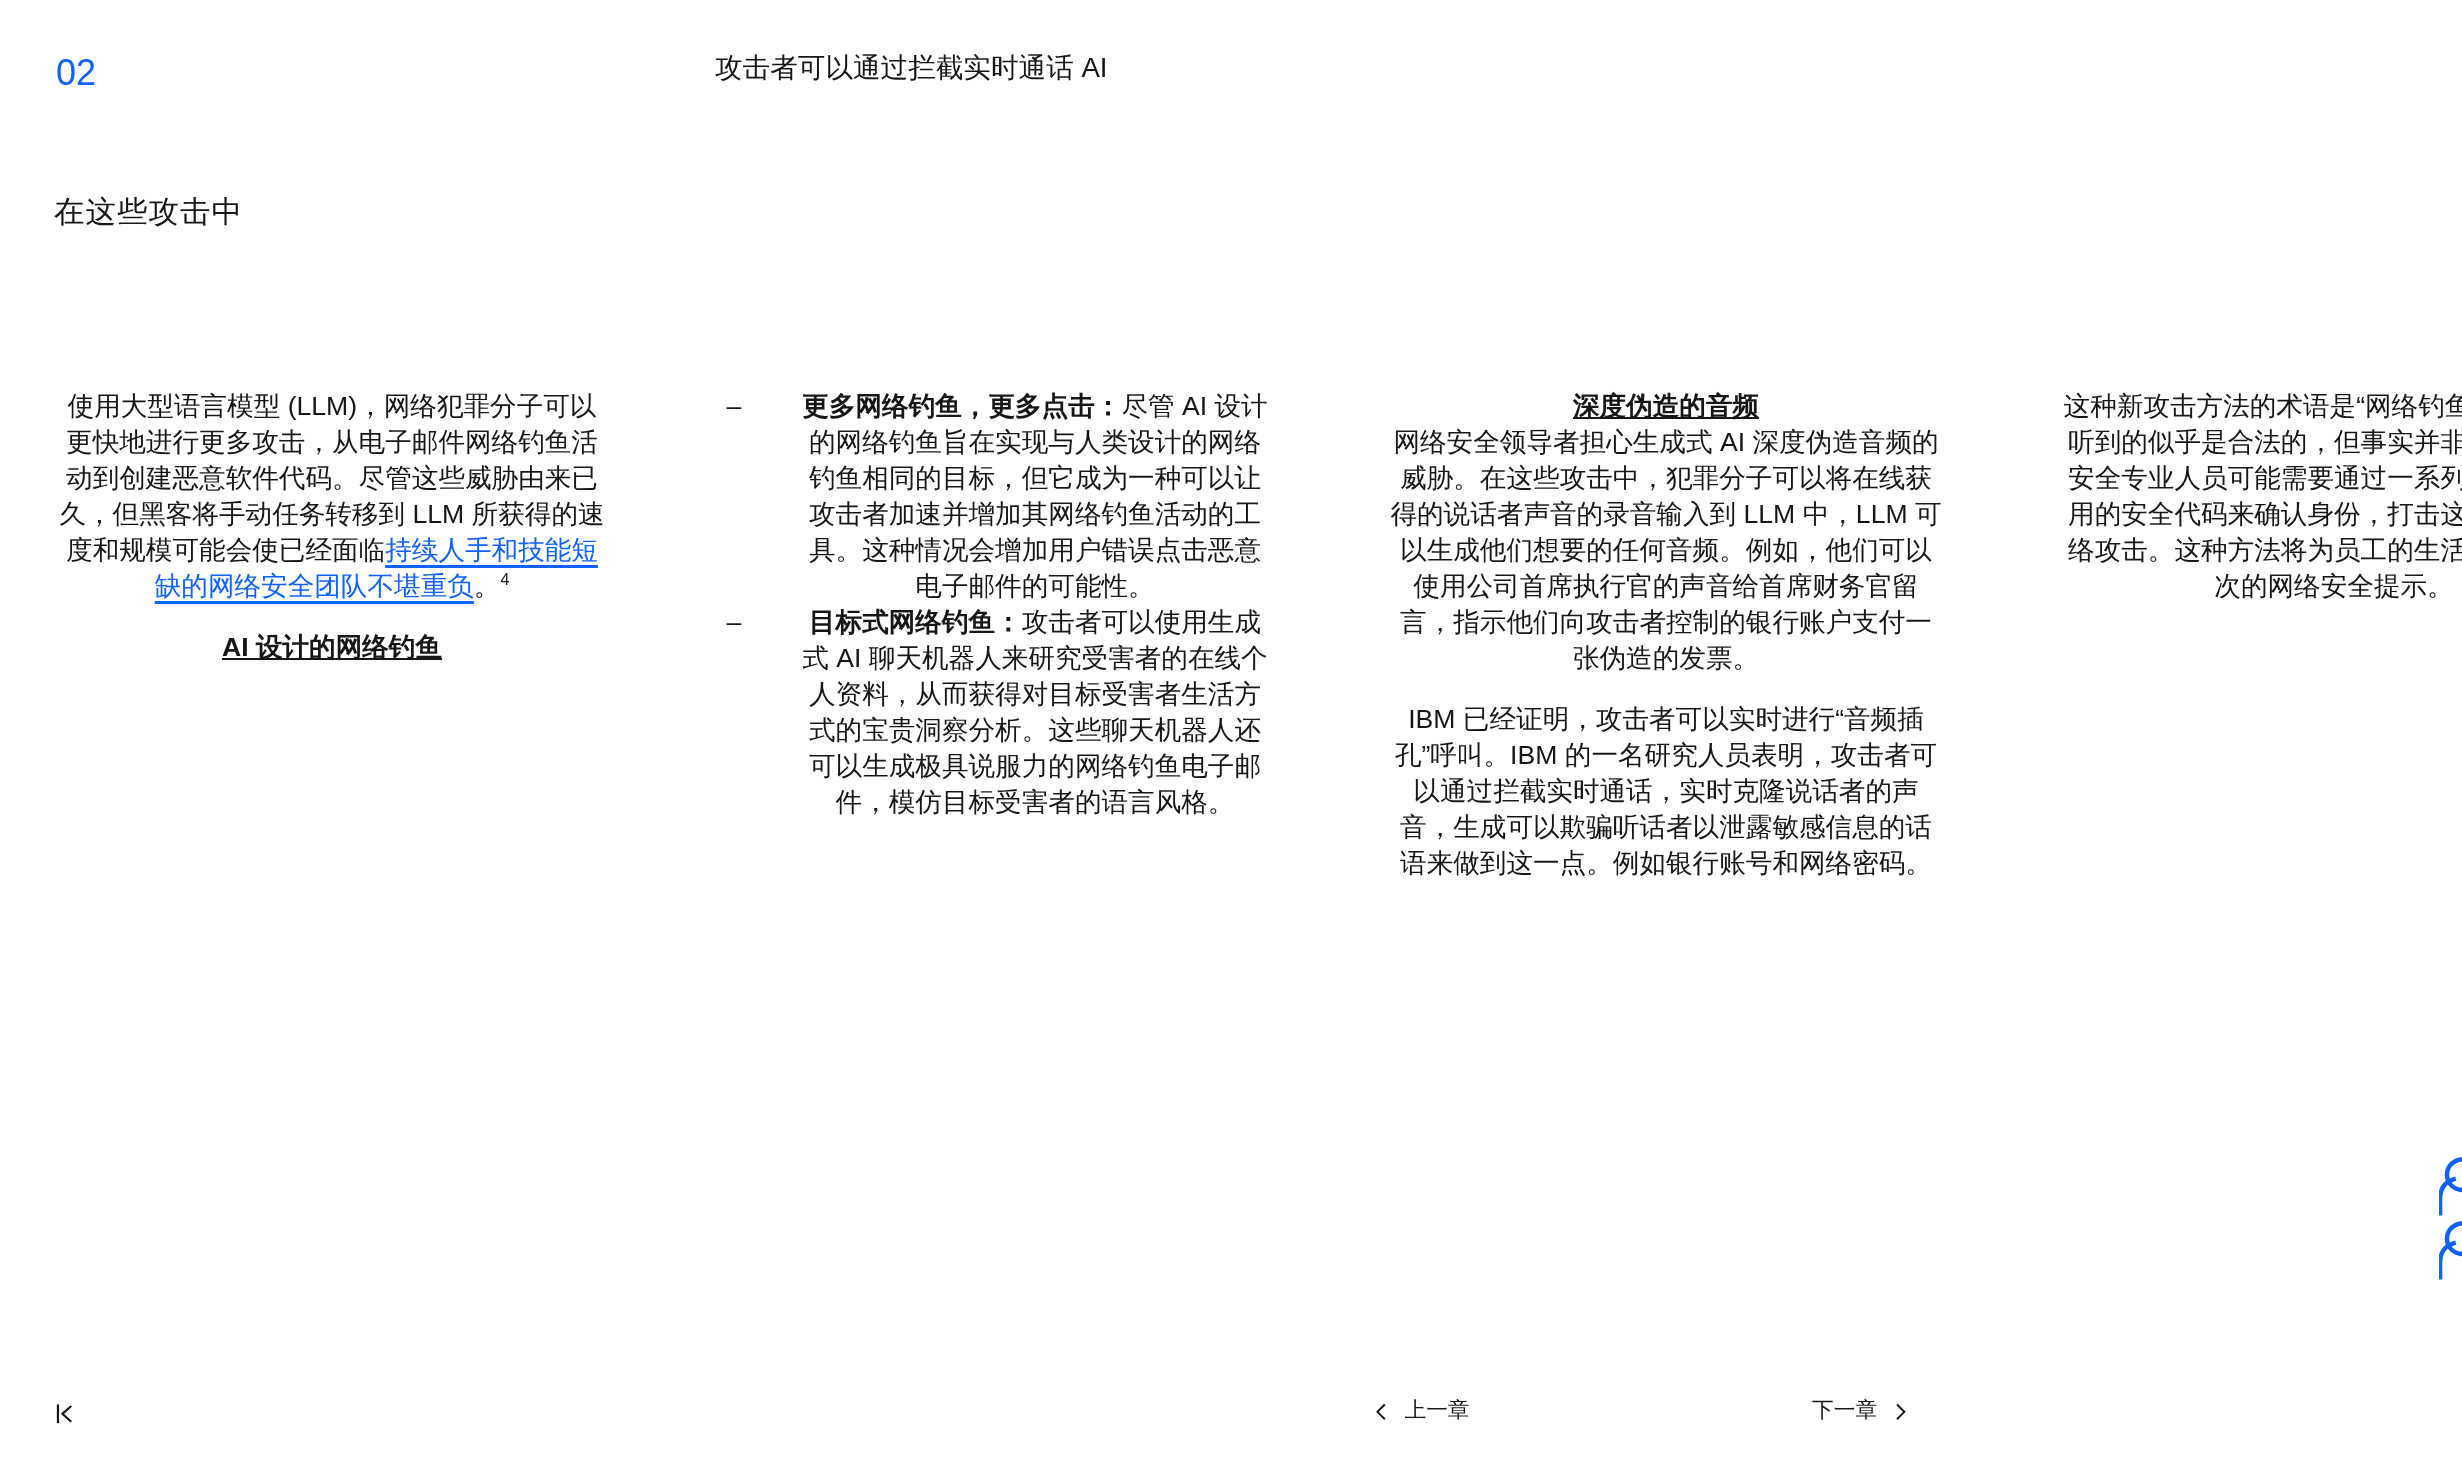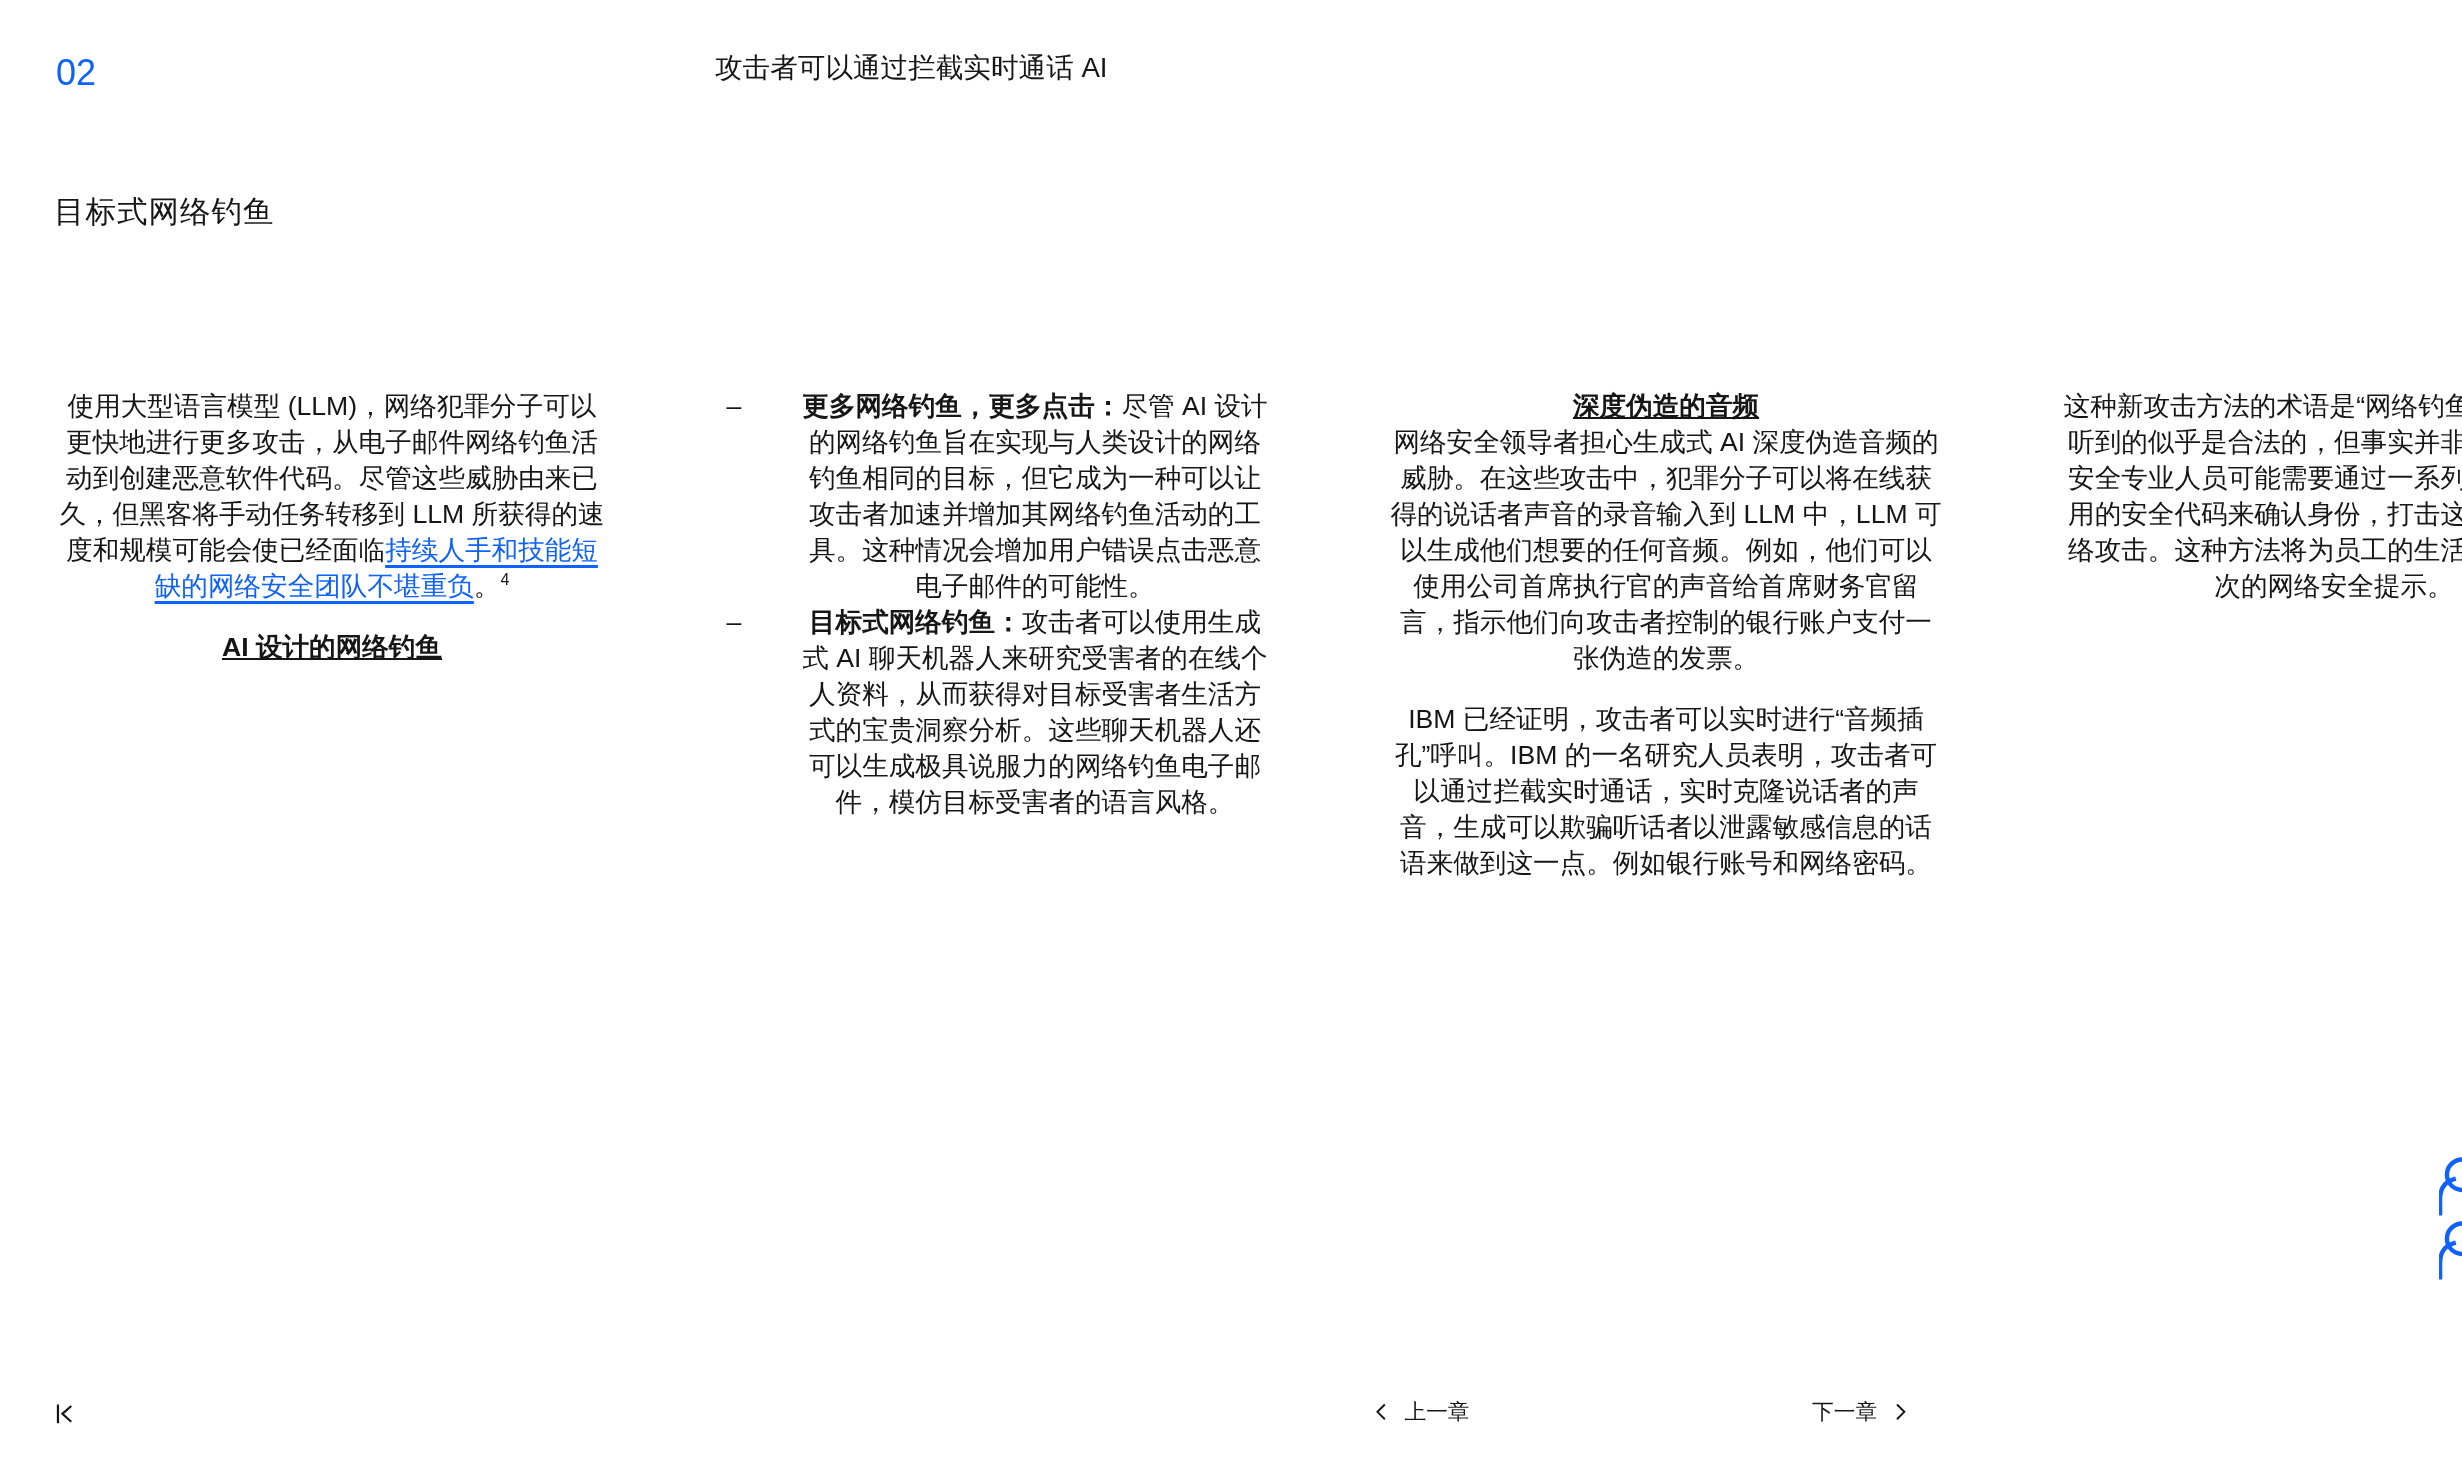--- a/index.html
+++ b/index.html
@@ -35,32 +35,32 @@
   .bullet-marker { flex:0 0 42px; }
   .bullet-body { flex:1 1 auto;margin-left:41px; }
 
   
   .people-icon { position:absolute; left:2439px; top:1156px; color:var(--accent); }
   .people-icon svg { display:block; }
 
   
   .footer-skip { position:absolute; left:56px; top:1404px; cursor:pointer; color:var(--ink); }
   .footer-skip svg { display:block; }
-  .nav-btn { position:absolute; top:1400px; display:flex; align-items:center; gap:17.7px; font-size:21.7px; line-height:23.6px; cursor:pointer; color:var(--ink); }
+  .nav-btn { position:absolute; top:1400px; display:flex; align-items:center; gap:17.7px; font-size:21.7px; line-height:23.6px; cursor:pointer; color:var(--ink);font-family:Liberation Mono, monospace; }
   .nav-prev { left:1375px; }
   .nav-next { left:1812px; }
   .nav-btn svg { display:block; }
 </style>
 </head>
 <body>
 
 <div class="chapter-num">02</div>
 <div class="doc-title">攻击者可以通过拦截实时通话 AI</div>
 
-<h1 class="section-heading">目标式网络钓鱼</h1>
+<h1 class="section-heading">在这些攻击中</h1>
 
 <div class="col col-1">
   <p><span class="seg-plain">使用大型语言模型 (LLM)，网络犯罪分子可以更快地进行更多攻击，从电子邮件网络钓鱼活动到创建恶意软件代码。尽管这些威胁由来已久，但黑客将手动任务转移到 LLM 所获得的速度和规模可能会使已经面临</span><span class="seg-link">持续人手和技能短缺的网络安全团队不堪重负</span><span class="seg-plain">。</span><sup class="seg-sup">4</sup></p>
   <p class="para-gap run-head">AI 设计的网络钓鱼</p>
 </div>
 
 <div class="col col-2">
   <div class="bullet">
     <span class="bullet-marker">–</span>
     <span class="bullet-body"><span class="seg-bold">更多网络钓鱼，更多点击：</span><span class="seg-plain">尽管 AI 设计的网络钓鱼旨在实现与人类设计的网络钓鱼相同的目标，但它成为一种可以让攻击者加速并增加其网络钓鱼活动的工具。这种情况会增加用户错误点击恶意电子邮件的可能性。</span></span>

